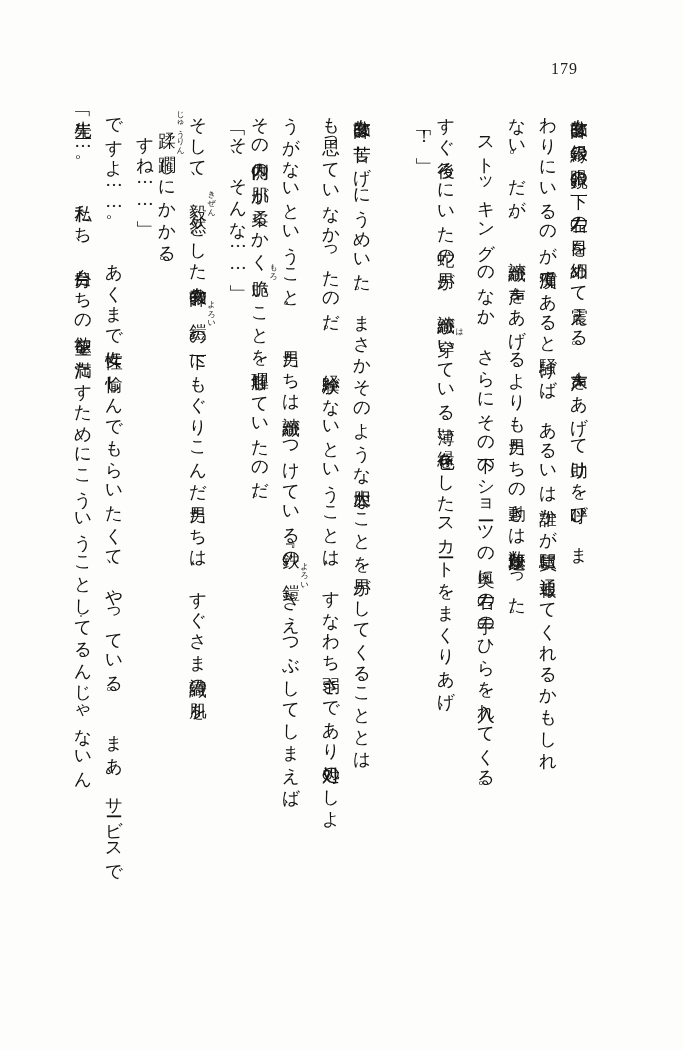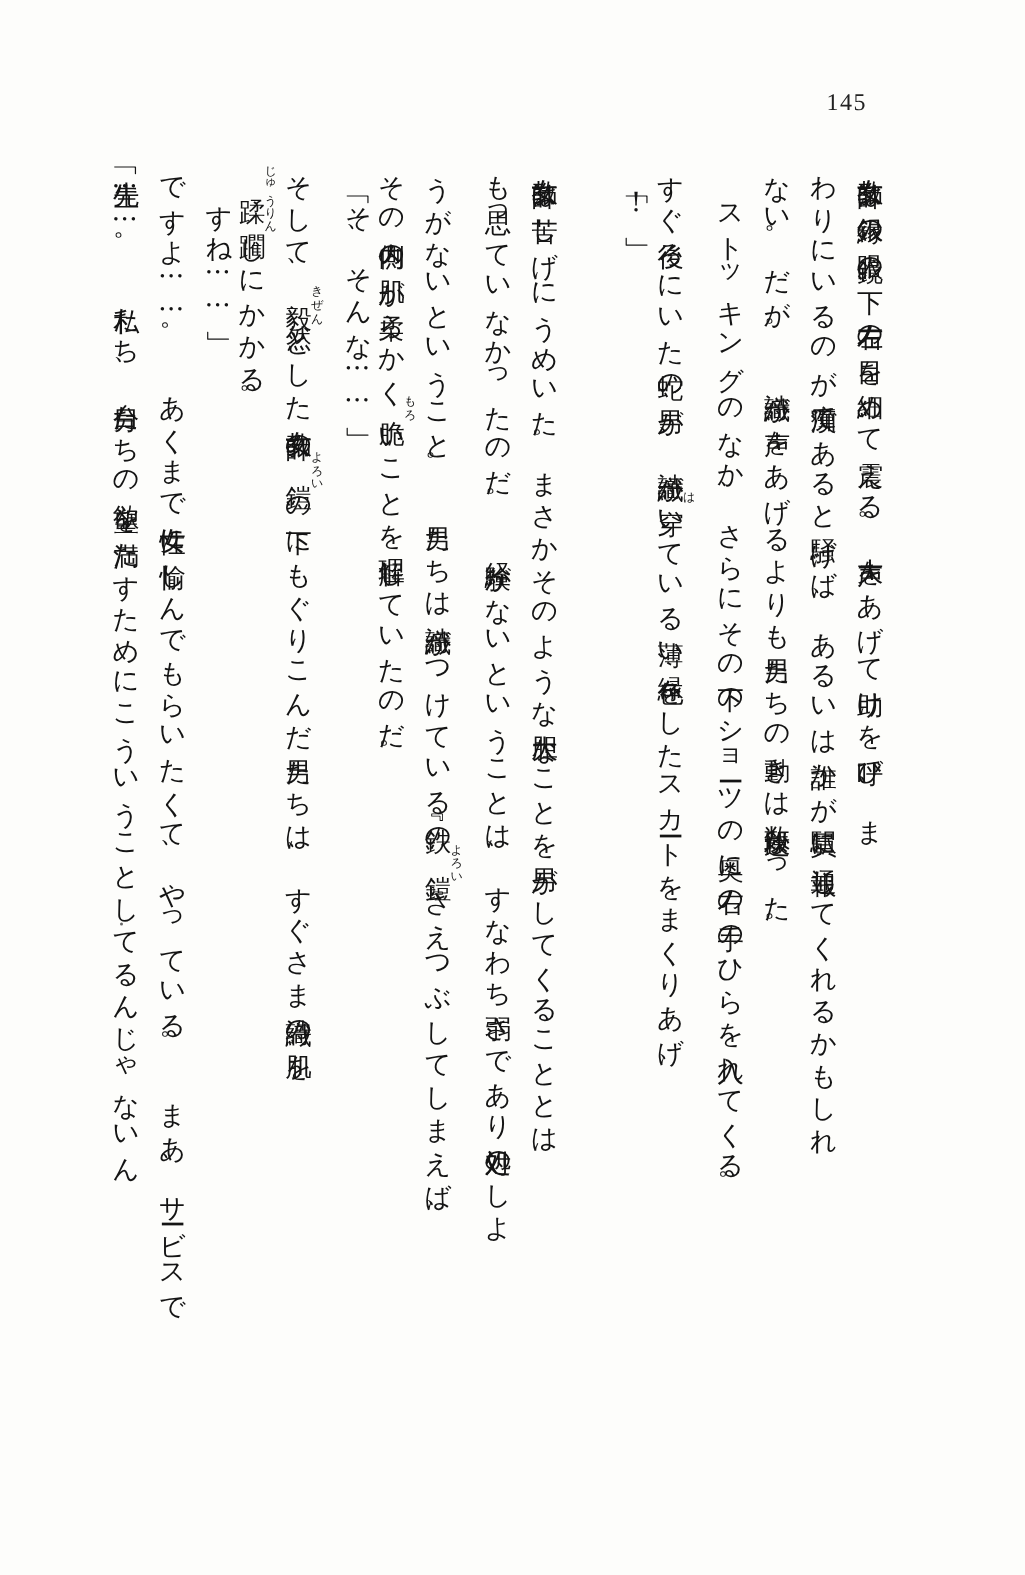--- a/index.html
+++ b/index.html
@@ -73,21 +73,21 @@
     background: #666;
     border-radius: 50%;
     left: 80px;
     top: 615px;
   }
 </style>
 </head>
 <body>
 
 <div class="page">
-  <div class="page-number">145</div>
+  <div class="page-number">179</div>
 
   <div class="text-block">
 
   <div class="vline">女教師は銀縁の眼鏡の下、左右の目を細めて震える。大声をあげて助けを呼び、ま</div>
       <div class="vline">わりにいるのが痴漢であると騒げば、あるいは誰かが駅員に通報してくれるかもしれ</div>
       <div class="vline">ない。だが。　詩織が声をあげるよりも男たちの動きは数段速かった。</div>
       <div class="vline indent">ストッキングのなか、さらにその下のショーツの奥に右の手のひらを入れてくる。</div>
       <div class="vline">すぐ後ろにいた蛇の男が、詩織が<ruby>穿<rt>は</rt></ruby>いている薄い緑色をしたスカートをまくりあげ、</div>
       <div class="vline indent">「!」</div>
       <div class="vline"></div>

